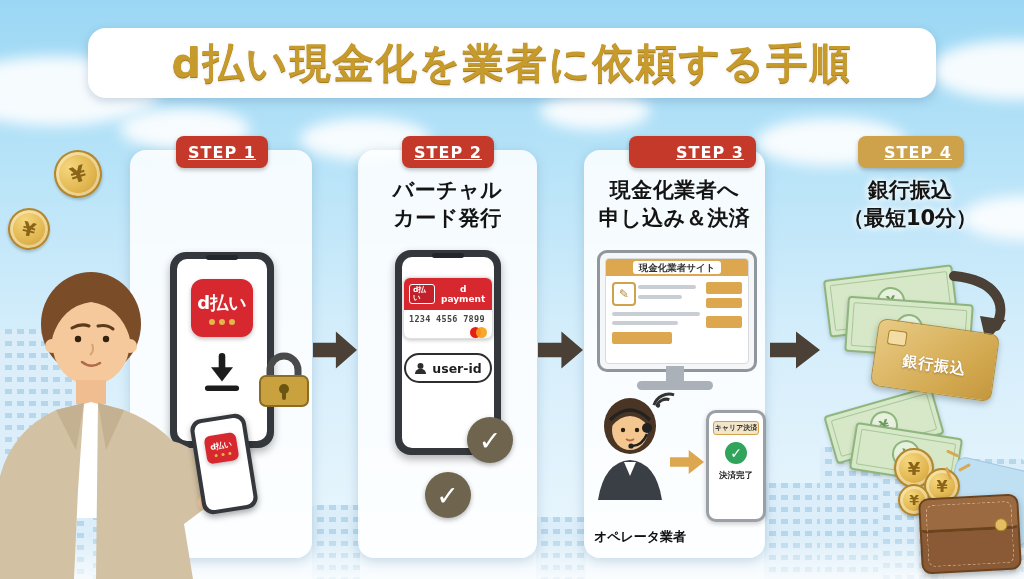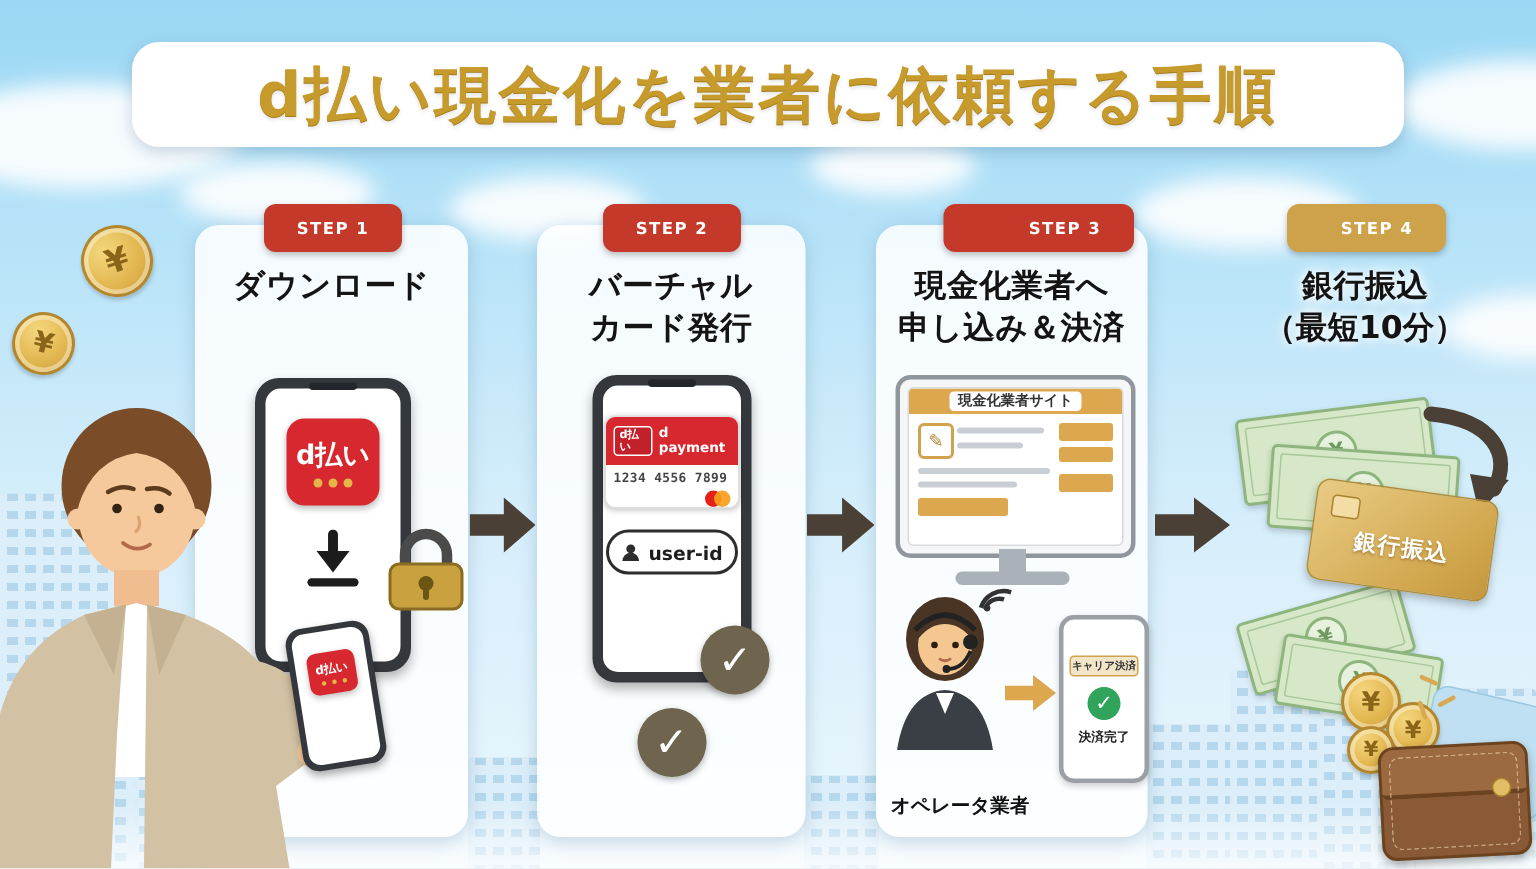--- a/index.html
+++ b/index.html
@@ -19,22 +19,22 @@
   .haze { position:absolute; left:0; right:0; bottom:0; height:44px; z-index:2;
           background:linear-gradient(180deg, rgba(255,255,255,0), rgba(255,255,255,.75)); }
   
   .title-banner { position:absolute; left:88px; top:28px; width:848px; height:70px; z-index:5;
     background:#ffffff; border-radius:18px; box-shadow:0 3px 10px rgba(60,100,140,.25);
     display:flex; align-items:center; justify-content:center; }
   .title-text { font-size:41px; font-weight:800; color:#c79a2c; letter-spacing:2px;
     text-shadow:0 1px 0 #a57c1c, 0 2px 3px rgba(0,0,0,.12); white-space:nowrap; }
   
   .badge { position:absolute; top:136px; width:92px; height:32px; z-index:6; border-radius:8px;
-    color:#fff; font-weight:800; font-size:11px; letter-spacing:1px;
-    display:flex; align-items:center; justify-content:center; box-shadow:0 2px 4px rgba(0,0,0,.25); }
+    color:#fff; font-weight:800; font-size:16px; letter-spacing:1px;
+    display:flex; align-items:center; justify-content:center; box-shadow:0 2px 4px rgba(0,0,0,.25);text-decoration:underline; }
   .badge-red { background:#c5392b; }
   .badge-gold { background:#cda24a;padding-left:14px; }
   
   .panel { position:absolute; top:150px; height:408px; z-index:3;
     background:rgba(255,255,255,.85); border-radius:16px; box-shadow:0 3px 12px rgba(80,125,160,.28); }
   #panel1 { left:130px; width:182px; }
   #panel2 { left:358px; width:179px; }
   #panel3 { left:584px; width:181px; }
   .step-title { position:absolute; top:26px; left:0; right:0; text-align:center;
     font-weight:800; font-size:21px; color:#141414; line-height:1.35; letter-spacing:.5px; }
@@ -72,21 +72,21 @@
     display:flex; flex-direction:column; align-items:center; padding-top:14px; }
   .dlogo-mini { width:32px; height:28px; font-size:8px; border-radius:6px; gap:2px; }
   
   #phone2 { left:37px; top:100px; width:106px; height:205px; }
   #phone2 .screen { padding-top:20px; gap:14px; }
   .vcard { position:relative; width:88px; height:60px; border-radius:7px; overflow:hidden;
     background:#fff; border:1px solid #e0e0e0; box-shadow:0 1px 4px rgba(0,0,0,.25); }
   .card-top { height:32px; background:#d7282f; display:flex; align-items:center; gap:4px; padding:0 5px; }
   .card-logo-chip { background:#c2202a; border:1px solid #fff; color:#fff; font-size:7.5px;
     font-weight:800; border-radius:3px; padding:1px 3px; line-height:1.1; }
-  .card-brand { color:#fff; font-size:9px; font-weight:700; }
+  .card-brand { color:#fff; font-size:9px; font-weight:700;text-align:center; }
   .card-bottom { position:relative; height:28px; padding:4px 5px 0; }
   .card-number { font-size:8.5px; color:#444; font-weight:700; letter-spacing:.3px;
     font-family:"DejaVu Sans Mono","Liberation Mono",monospace; }
   .mc { position:absolute; right:5px; bottom:4px; display:flex; }
   .mc i { width:11px; height:11px; border-radius:50%; display:block; }
   .mc i:first-child { background:#e32119; }
   .mc i:last-child { background:#f79e1b; margin-left:-5px; opacity:.92; }
   .userid { display:flex; align-items:center; justify-content:center; gap:5px;
     width:84px; height:26px; border:2.5px solid #2d2d2d; border-radius:15px; background:#fff;
     font-size:12.5px; font-weight:800; color:#1e1e1e; }
@@ -112,21 +112,21 @@
   .stand-base { position:absolute; left:50%; transform:translateX(-50%); top:231px;
     width:76px; height:9px; background:#aab1b8; border-radius:5px; }
   .operator-svg { position:absolute; left:6px; top:246px; }
   .wifi-svg { position:absolute; left:68px; top:238px; transform:rotate(18deg); }
   .op-label { position:absolute; left:0; top:378px; width:112px; text-align:center;
     font-size:13px; font-weight:800; color:#111; }
   .mini-arrow { position:absolute; left:86px; top:300px; width:34px; height:24px; background:#dca74e;
     clip-path:polygon(0 30%,55% 30%,55% 0,100% 50%,55% 100%,55% 70%,0 70%); }
   .pay-phone { position:absolute; left:122px; top:260px; width:54px; height:106px;
     background:#fff; border:3px solid #9aa0a6; border-radius:10px; box-shadow:0 2px 5px rgba(0,0,0,.2); }
-  .carrier { margin:24px auto 0; width:44px; text-align:center; font-size:7px; font-weight:700;
+  .carrier { margin:8px auto 0; width:44px; text-align:center; font-size:7px; font-weight:700;
     color:#333; background:#f3e6c8; border:1px solid #cfa24b; border-radius:3px; padding:1px 0; }
   .gcheck { margin:7px auto 0; width:22px; height:22px; border-radius:50%; background:#2fa45a;
     color:#fff; font-size:14px; font-weight:800; display:flex; align-items:center; justify-content:center; }
   .done { margin-top:6px; text-align:center; font-size:8.5px; font-weight:800; color:#222; }
   
   .note { position:absolute; z-index:4; background:#d6e8c8; border:2px solid #8fb57e; border-radius:4px;
     box-shadow:0 2px 4px rgba(0,0,0,.18); display:flex; align-items:center; justify-content:center; }
   .note-inner { position:absolute; inset:4px; border:1.5px solid #a8c79a; border-radius:2px; }
   .note-yen { width:24px; height:24px; border:2px solid #8fb57e; border-radius:50%; color:#6f9a5e;
     font-weight:800; font-size:14px; display:flex; align-items:center; justify-content:center; background:rgba(255,255,255,.4); }
@@ -201,21 +201,20 @@
     <div class="title-text">d払い現金化を業者に依頼する手順</div>
   </div>
 
   <div class="badge badge-red" style="left:176px;">STEP 1</div>
   <div class="badge badge-red" style="left:402px;">STEP 2</div>
   <div class="badge badge-red" style="left:629px;padding-left:35px;">STEP 3</div>
   <div class="badge badge-gold" style="left:858px;">STEP 4</div>
 
   <section class="panel" id="panel1">
     <div class="step-title">
-      <span>ダウンロード</span>
     </div>
     <div class="phone" id="phone1">
       <div class="screen">
         <div class="dlogo dlogo-big">
           <span>d払い</span>
           <span class="dots">
               <i></i>
               <i></i>
               <i></i>
             </span>

